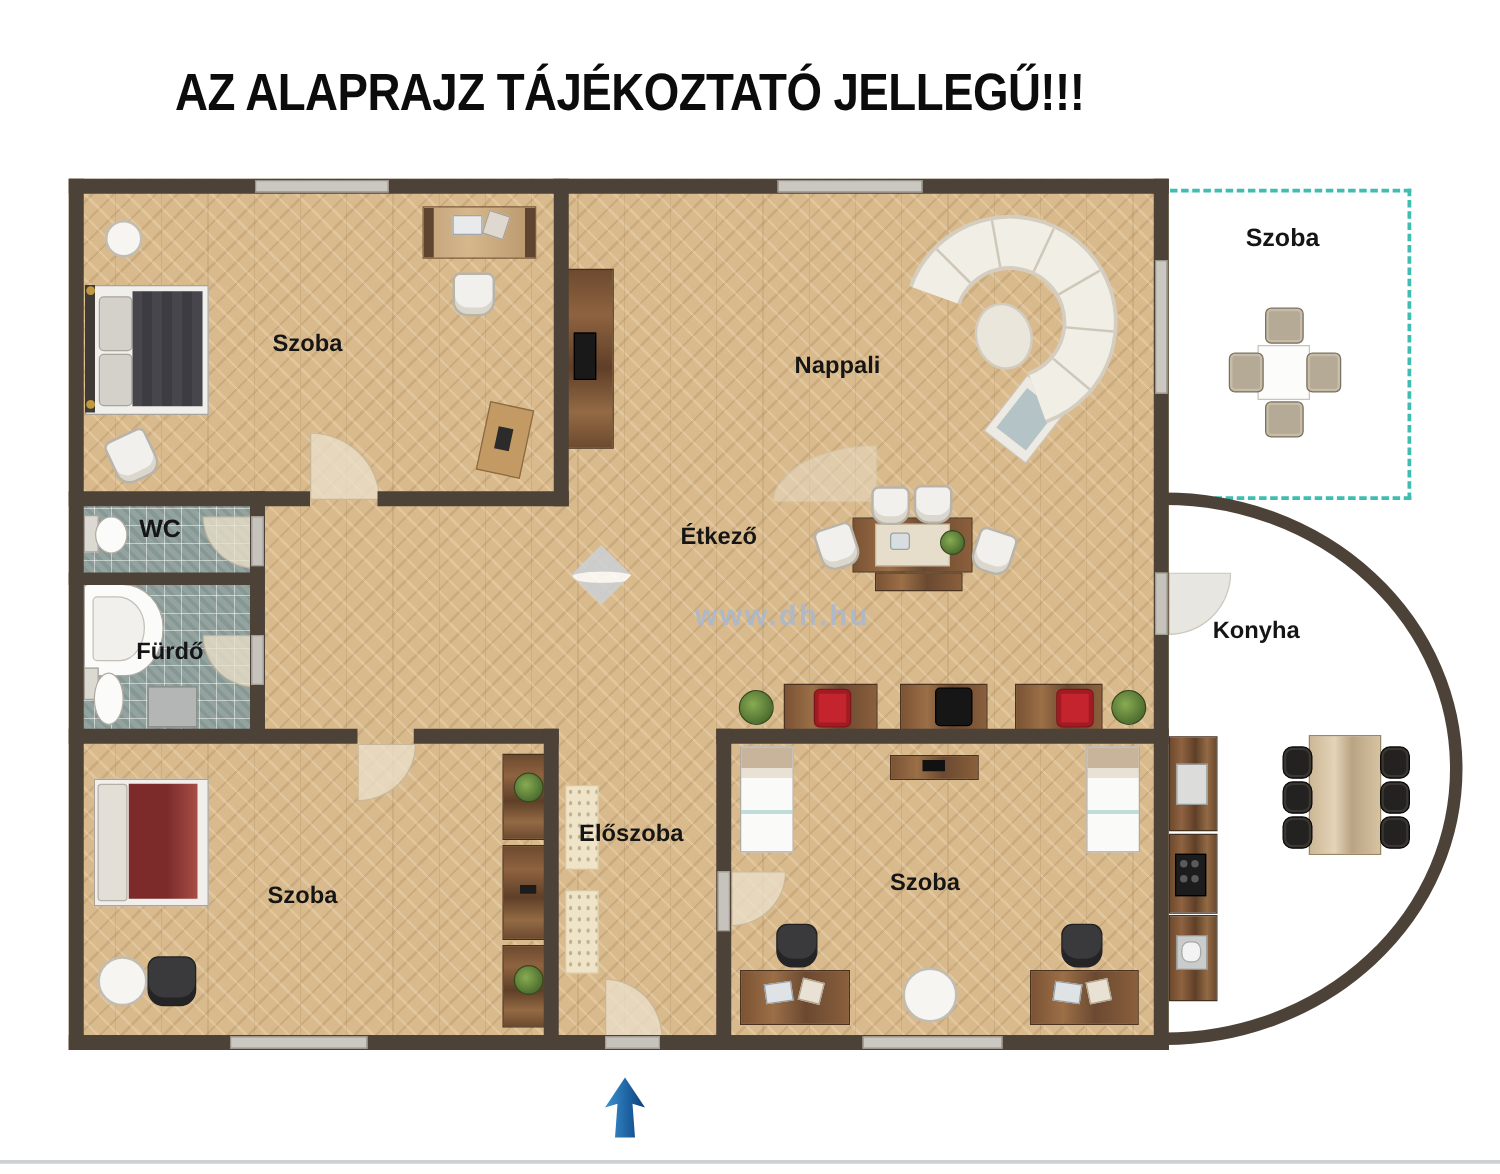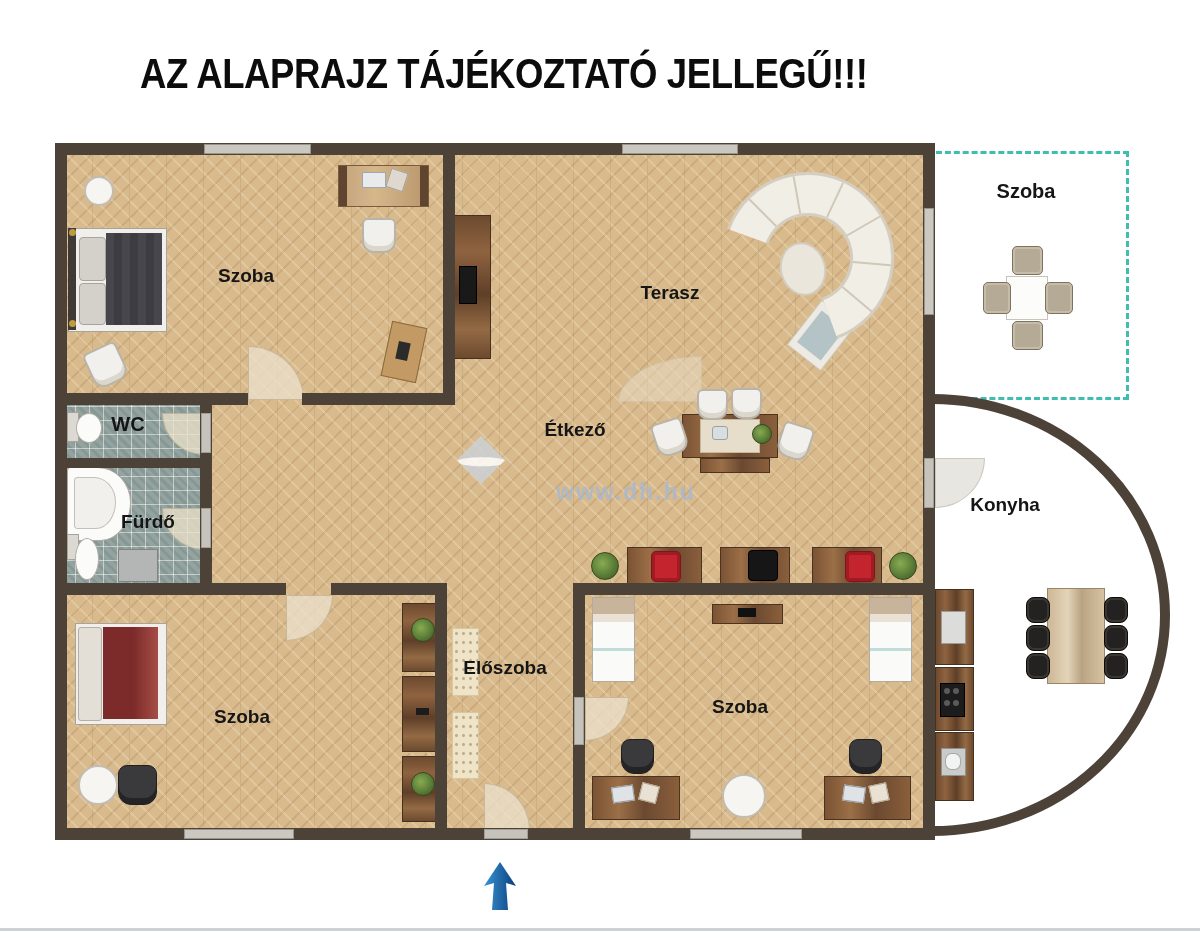--- a/index.html
+++ b/index.html
@@ -234,24 +234,24 @@
         <line x1="847.0" y1="235.5" x2="879.9" y2="216.5"></line>
         <line x1="852.8" y1="261.9" x2="890.7" y2="265.2"></line>
         <line x1="842.5" y1="286.9" x2="871.6" y2="311.4"></line>
       </g>
       <ellipse cx="803" cy="269" rx="22" ry="26" transform="rotate(-15 803 269)" fill="#eae6dc" stroke="#d2ccc0" stroke-width="2"></ellipse>
     </g>
     <polygon points="500,862 516,886 506,883 508,910 492,910 494,883 484,886" fill="url(#na)"></polygon>
   </svg>
 
   <div class="label" style="left:246px;top:276px;">Szoba</div>
-  <div class="label" style="left:670px;top:293px;">Terasz</div>
+  <div class="label" style="left:670px;top:293px;">Nappali</div>
   <div class="label" style="left:575px;top:430px;">Étkező</div>
   <div class="label" style="left:128px;top:424px;font-size:20px;">WC</div>
-  <div class="label" style="left:148px;top:522px;">Fürdő</div>
+  <div class="label" style="left:136px;top:522px;">Fürdő</div>
   <div class="label" style="left:505px;top:668px;">Előszoba</div>
   <div class="label" style="left:242px;top:717px;">Szoba</div>
   <div class="label" style="left:740px;top:707px;">Szoba</div>
   <div class="label" style="left:1005px;top:505px;">Konyha</div>
   <div class="label" style="left:1026px;top:191px;font-size:20px;">Szoba</div>
 
   <div class="wm wm-diamond">
       <div class="wm-swoosh"></div>
     </div>
   <div class="wm wm-url" style="left:556px;top:479px;">www.dh.hu</div>

